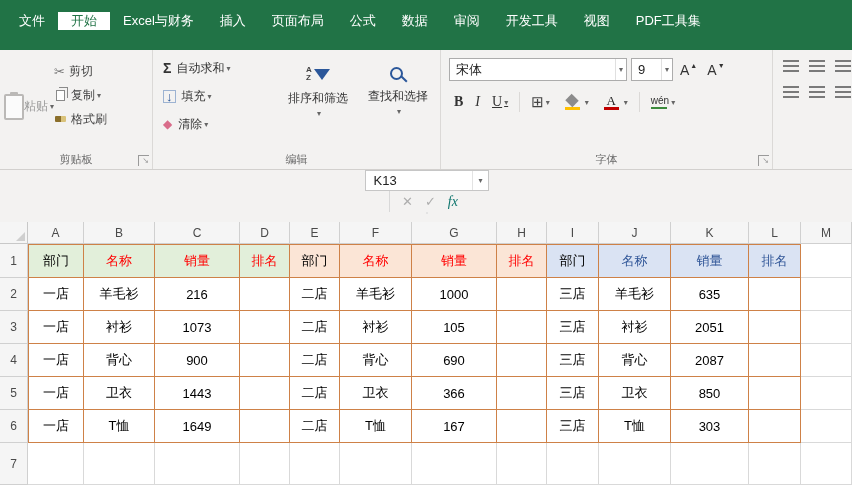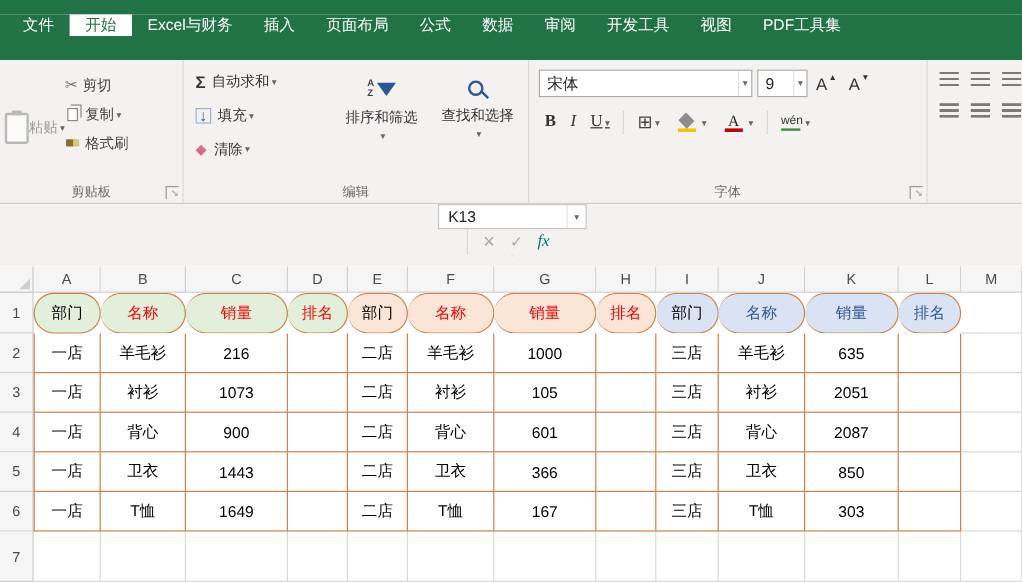--- a/index.html
+++ b/index.html
@@ -88,21 +88,21 @@
 
   
   .sheet{height:263px;display:grid;background:#fff;font-size:13px;
     grid-template-columns:28px 56px 71px 85px 50px 50px 72px 85px 50px 52px 72px 78px 52px 1fr;
     grid-template-rows:22px 34px 33px 33px 33px 33px 33px minmax(0,1fr);}
   .hd{background:#F5F5F5;border-right:1px solid #D0D0D0;border-bottom:1px solid #D0D0D0;display:flex;align-items:center;justify-content:center;color:#4a4a4a;font-size:12px;}
   .corner{background:#F5F5F5;border-right:1px solid #C8C8C8;border-bottom:1px solid #C8C8C8;position:relative;}
   .corner::after{content:'';position:absolute;right:2px;bottom:2px;border-left:9px solid transparent;border-bottom:9px solid #CFCFCF;}
   .cell{border-right:1px solid #D9D9D9;border-bottom:1px solid #D9D9D9;display:flex;align-items:center;justify-content:center;color:#000;overflow:hidden;}
   .tcell{border-right:1px solid var(--tb);border-bottom:1px solid var(--tb);}
-  .tcell.top{border-top:1px solid var(--tb);border-radius:17px;}
+  .tcell.top{border-top:1px solid var(--tb);}
   .tcell.left{border-left:1px solid var(--tb);}
 </style>
 </head>
 <body>
 
 <div class="app">
 
   <div class="titlebar"></div>
 
   <div class="tabbar">
@@ -324,21 +324,21 @@
       <div class="cell tcell">2051</div>
       <div class="cell tcell"></div>
       <div class="cell"></div>
       <div class="hd">4</div>
       <div class="cell tcell left">一店</div>
       <div class="cell tcell">背心</div>
       <div class="cell tcell">900</div>
       <div class="cell tcell"></div>
       <div class="cell tcell">二店</div>
       <div class="cell tcell">背心</div>
-      <div class="cell tcell">601</div>
+      <div class="cell tcell">690</div>
       <div class="cell tcell"></div>
       <div class="cell tcell">三店</div>
       <div class="cell tcell">背心</div>
       <div class="cell tcell">2087</div>
       <div class="cell tcell"></div>
       <div class="cell"></div>
       <div class="hd">5</div>
       <div class="cell tcell left">一店</div>
       <div class="cell tcell">卫衣</div>
       <div class="cell tcell">1443</div>

